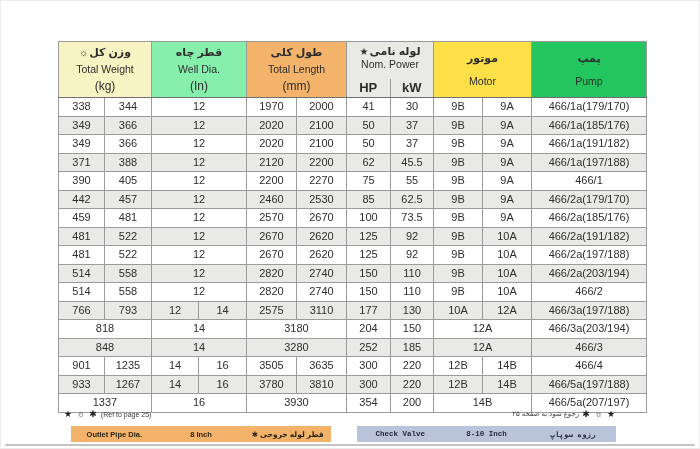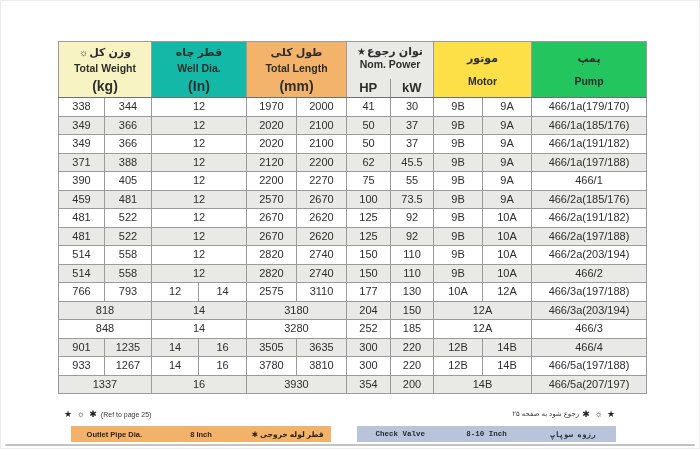--- a/index.html
+++ b/index.html
@@ -24,22 +24,22 @@
   table.spec thead th {
     height:55px; line-height:normal;
     border-bottom:1px solid #6f6f6f;
     font-weight:bold;
   }
   tbody tr:nth-child(odd)  td { background:#ffffff; }
   tbody tr:nth-child(even) td { background:#e9e9e7; }
   .hwrap { display:flex; flex-direction:column; justify-content:space-evenly; height:55px; }
   .hfa   { font-size:11px; font-weight:bold; direction:ltr; }
   .hfa .sym { font-size:10px; margin-right:1px; }
-  .hen   { font-size:10.5px; font-weight:bold; }
-  .hunit { font-size:14px; font-weight:bold; }
+  .hen   { font-size:10.5px; font-weight:normal; }
+  .hunit { font-size:12px; font-weight:normal; }
   .power-wrap { display:flex; flex-direction:column; height:55px; justify-content:flex-start; }
   .power-wrap .hfa { margin-top:3px; }
   .subrow { display:flex; margin-top:auto; height:18px; line-height:18px; }
   .subrow span { flex:1; font-size:13px; font-weight:bold; }
   .subrow span + span { border-left:1px solid #9b9b9b; }
   .footnote {
     position:absolute; top:408px; font-size:7px; color:#3c3c3c;
     display:flex; align-items:center; gap:3px;
   }
   .footnote .syms { font-size:9px; letter-spacing:1px; color:#222; }
@@ -78,37 +78,37 @@
     </colgroup>
     <thead>
       <tr>
         <th colspan="2" style="background: rgb(248, 243, 195);">
           <div class="hwrap">
             <div class="hfa"><span class="sym">☼</span><span>وزن کل</span></div>
             <div class="hen">Total Weight</div>
             <div class="hunit">(kg)</div>
           </div>
         </th>
-        <th colspan="2" style="background: #14b8a6;">
+        <th colspan="2" style="background: #86efac;">
           <div class="hwrap">
             <div class="hfa">قطر چاه</div>
             <div class="hen">Well Dia.</div>
             <div class="hunit">(In)</div>
           </div>
         </th>
         <th colspan="2" style="background: rgb(243, 179, 107);">
           <div class="hwrap">
             <div class="hfa">طول کلی</div>
             <div class="hen">Total Length</div>
             <div class="hunit">(mm)</div>
           </div>
         </th>
         <th colspan="2" style="background: rgb(233, 233, 229);">
           <div class="power-wrap">
-            <div class="hfa"><span class="sym">★</span><span>توان رجوع</span></div>
+            <div class="hfa"><span class="sym">★</span><span>لوله نامی</span></div>
             <div class="hen">Nom. Power</div>
             <div class="subrow">
               <span>HP</span>
               <span>kW</span>
             </div>
           </div>
         </th>
         <th colspan="2" style="background: #fde047; margin-left: 29px;">
           <div class="hwrap">
             <div class="hfa">موتور</div>
@@ -176,20 +176,32 @@
           <td>390</td>
           <td>405</td>
           <td colspan="2">12</td>
           <td>2200</td>
           <td>2270</td>
           <td>75</td>
           <td>55</td>
           <td>9B</td>
           <td>9A</td>
           <td>466/1</td>
+        </tr>
+        <tr>
+          <td>442</td>
+          <td>457</td>
+          <td colspan="2">12</td>
+          <td>2460</td>
+          <td>2530</td>
+          <td>85</td>
+          <td>62.5</td>
+          <td>9B</td>
+          <td>9A</td>
+          <td>466/2a(179/170)</td>
         </tr>
         <tr>
           <td>459</td>
           <td>481</td>
           <td colspan="2">12</td>
           <td>2570</td>
           <td>2670</td>
           <td>100</td>
           <td>73.5</td>
           <td>9B</td>

